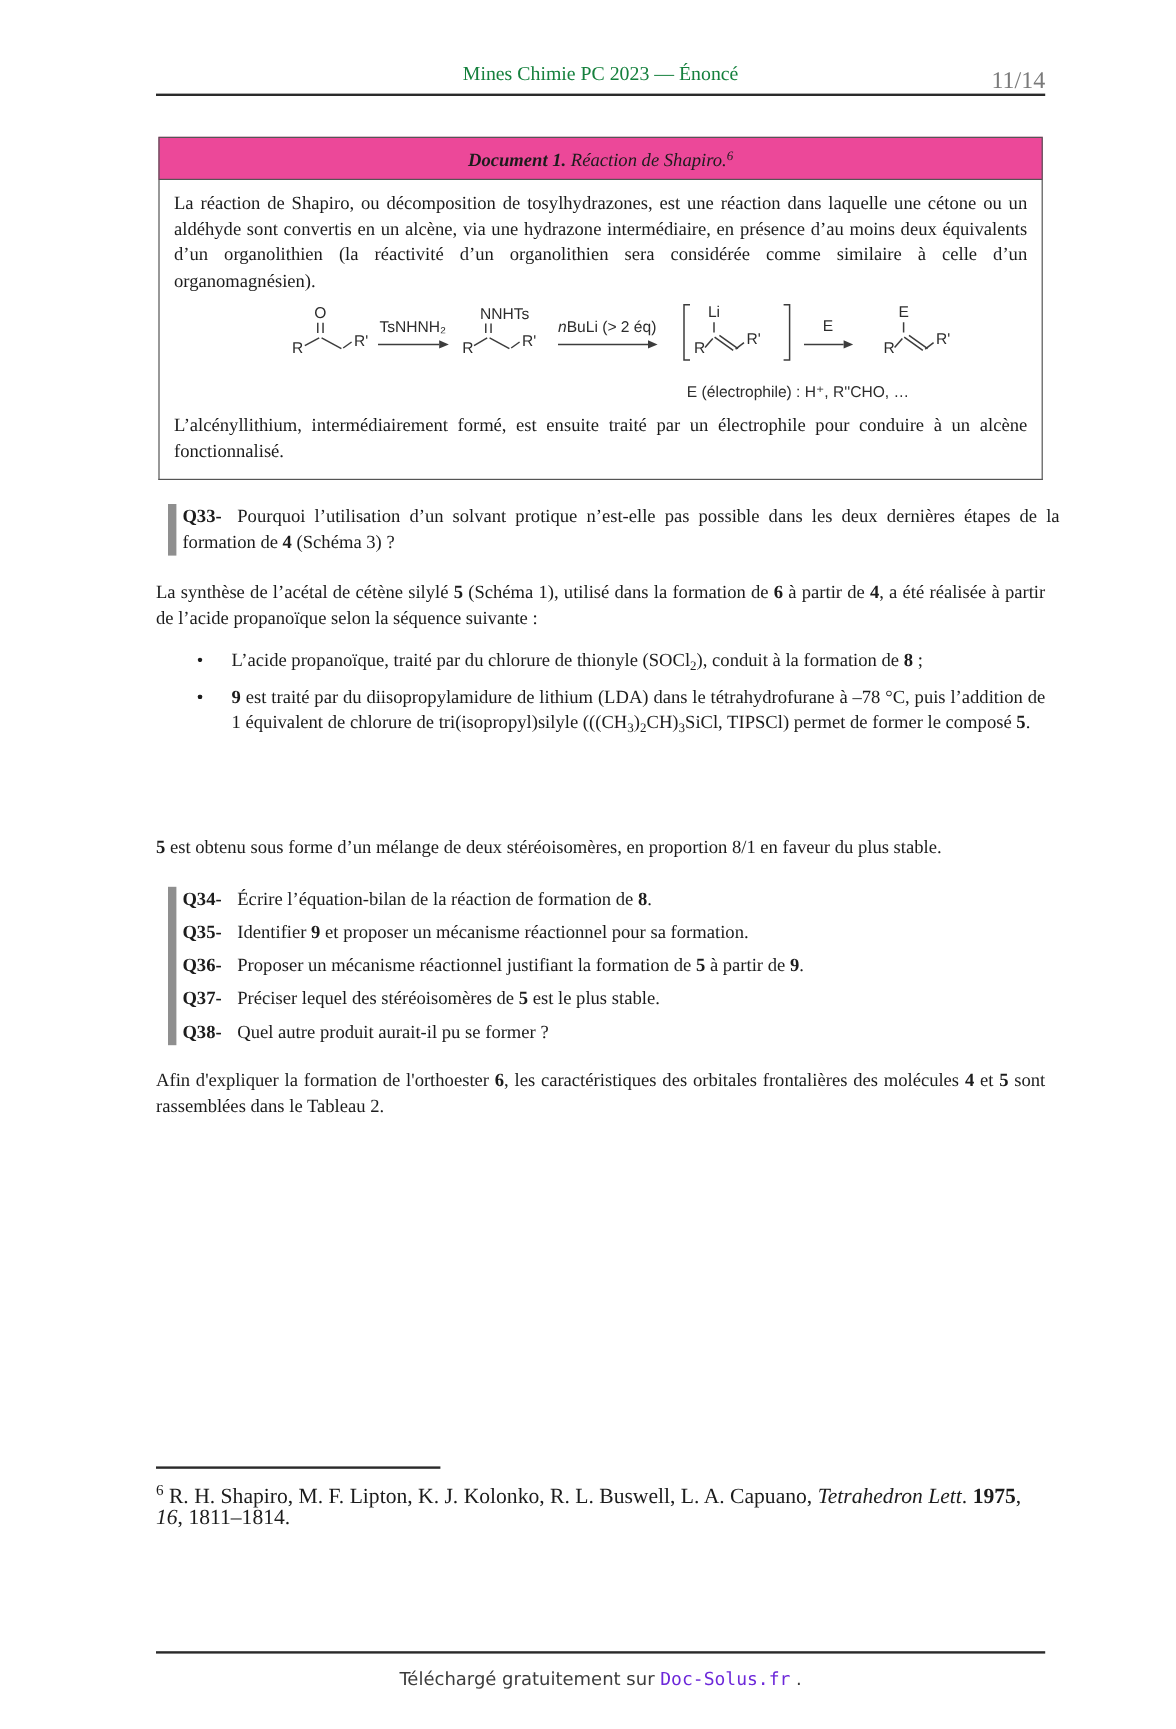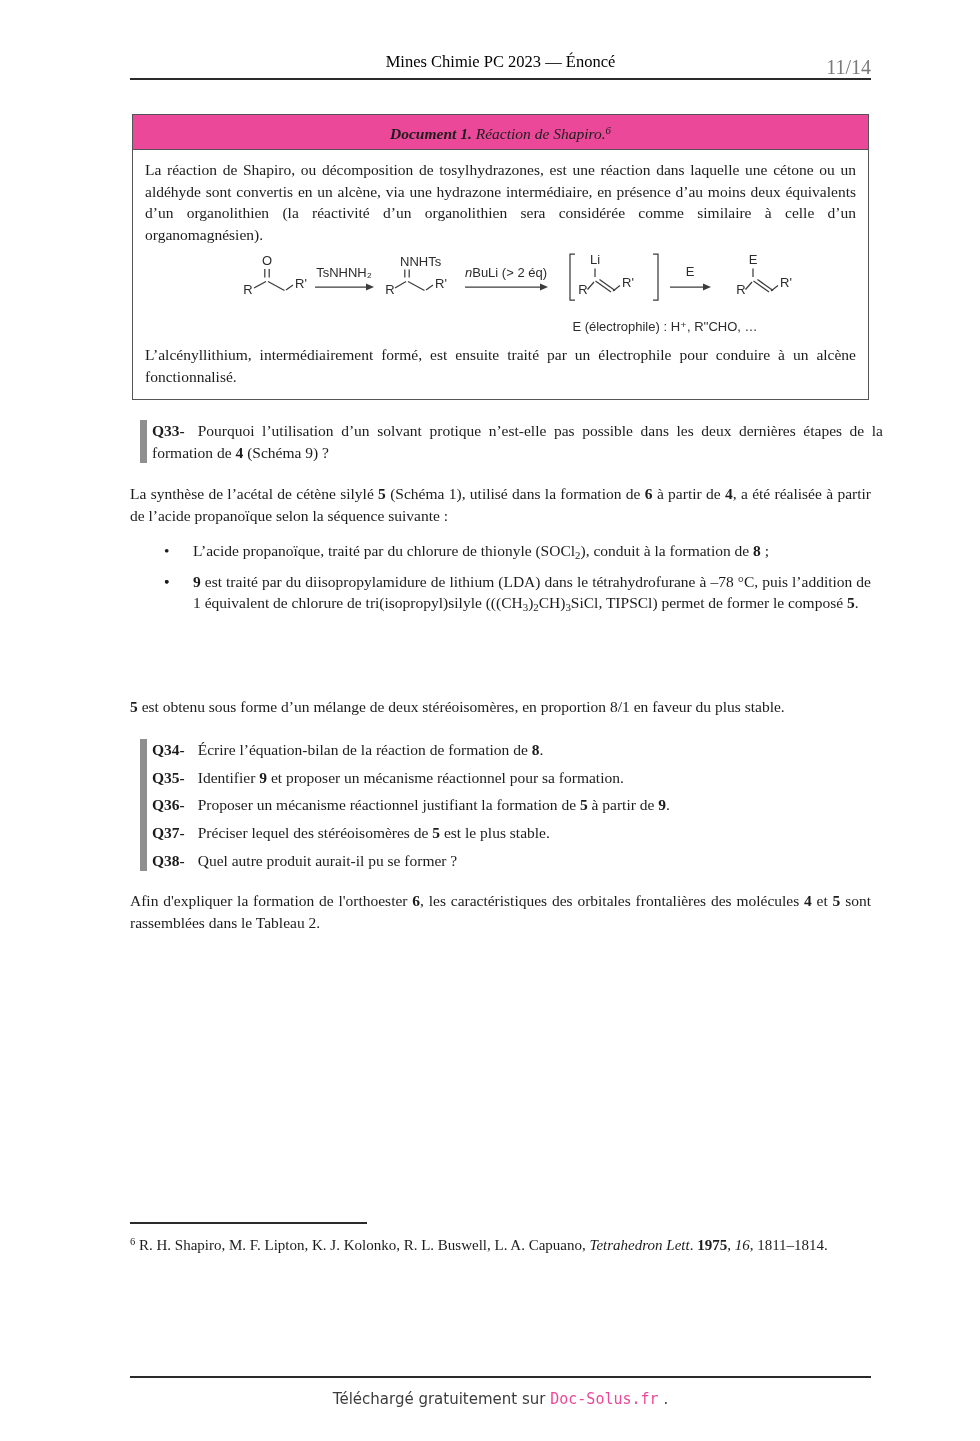--- a/index.html
+++ b/index.html
@@ -7,25 +7,25 @@
     width:980px;height:1441px;background:#ffffff;position:relative;
     font-family:"Liberation Serif","DejaVu Serif",serif;
     color:#1c1c1c;font-size:15.5px;line-height:21.5px;
   }
   .abs{position:absolute;}
   
   .seg-b{font-weight:700;}
   .seg-i{font-style:italic;}
   .seg-sub{font-size:0.7em;vertical-align:-0.3em;}
   .seg-sup{font-size:0.7em;vertical-align:0.5em;}
-  .seg-link{color:#ec4899;font-family:"DejaVu Sans Mono",monospace;}
+  .seg-link{color:#6d28d9;font-family:"DejaVu Sans Mono",monospace;}
 
   
   #header{top:48px;left:130px;width:741px;height:30px;border-bottom:2px solid #2a2a2a;}
-  #header .htitle{display:block;text-align:center;color:#000000;font-size:16.5px;line-height:28px;}
+  #header .htitle{display:block;text-align:center;color:#15803d;font-size:16.5px;line-height:28px;}
   #header .hpage{position:absolute;right:0;bottom:1px;color:#7a7a7a;font-size:20px;line-height:20px;}
 
   
   #docbox{top:114px;left:132px;width:737px;}
   #docbox .titlebar{
     background:#ec4899;border:1px solid #555;text-align:center;
     padding:5px 8px;font-size:15.5px;line-height:20px;
   }
   #docbox .bodybox{border:1px solid #555;border-top:none;padding:9px 12px 12px 12px;}
   .just{text-align:justify;}
@@ -48,21 +48,21 @@
   #para-synthesis{top:483px;left:130px;width:741px;}
   #bullets{top:540px;left:130px;width:741px;}
   .bullet{position:relative;padding-left:63px;margin-bottom:4px;}
   .bullet .marker{position:absolute;left:34px;top:0;}
   #para-mixture{top:696px;left:130px;width:741px;}
   #para-orbitals{top:890px;left:130px;width:741px;}
 
   
   #footnote{top:1222px;left:130px;width:741px;}
   #footnote .fnrule{width:237px;border-top:2px solid #2a2a2a;height:0;}
-  #footnote .fntext{margin-top:9px;font-size:15px;line-height:18px;}
+  #footnote .fntext{margin-top:9px;font-size:18px;line-height:18px;}
 
   
   #footer{top:1376px;left:130px;width:741px;border-top:2.5px solid #2a2a2a;}
   #footer .ftext{
     text-align:center;padding-top:11px;color:#3c3c3c;
     font-family:"DejaVu Sans",sans-serif;font-size:15px;
   }
   p{margin:0;}
 </style>
 </head>
@@ -144,21 +144,21 @@
         <text x="635" y="40" text-anchor="start">R'</text>
       </g>
       <text x="520" y="84" text-anchor="middle">E (électrophile) : H⁺, R''CHO, …</text>
     </svg>
 
     <p class="just">L’alcényllithium, intermédiairement formé, est ensuite traité par un électrophile pour conduire à un alcène fonctionnalisé.</p>
   </div>
 </div>
 
 <div id="q33" class="abs qblock">
-  <p class="just qline"><span class="qlabel">Q33-</span><span class="qgap"></span><span><span>Pourquoi l’utilisation d’un solvant protique n’est-elle pas possible dans les deux dernières étapes de la formation de </span><span class="seg-b">4</span><span> (Schéma 9) ?</span></span></p>
+  <p class="just qline"><span class="qlabel">Q33-</span><span class="qgap"></span><span><span>Pourquoi l’utilisation d’un solvant protique n’est-elle pas possible dans les deux dernières étapes de la formation de </span><span class="seg-b">4</span><span> (Schéma 3) ?</span></span></p>
 </div>
 
 <p id="para-synthesis" class="abs just"><span>La synthèse de l’acétal de cétène silylé </span><span class="seg-b">5</span><span> (Schéma 1), utilisé dans la formation de </span><span class="seg-b">6</span><span> à partir de </span><span class="seg-b">4</span><span>, a été réalisée à partir de l’acide propanoïque selon la séquence suivante :</span></p>
 
 <div id="bullets" class="abs">
   <div class="bullet just"><span class="marker">•</span><span><span>L’acide propanoïque, traité par du chlorure de thionyle (SOCl</span><span class="seg-sub">2</span><span>), conduit à la formation de </span><span class="seg-b">8</span><span> ;</span></span></div>
   <div class="bullet just"><span class="marker">•</span></div>
   <div class="bullet just"><span class="marker">•</span><span><span class="seg-b">9</span><span> est traité par du diisopropylamidure de lithium (LDA) dans le tétrahydrofurane à –78 °C, puis l’addition de 1 équivalent de chlorure de tri(isopropyl)silyle (((CH</span><span class="seg-sub">3</span><span>)</span><span class="seg-sub">2</span><span>CH)</span><span class="seg-sub">3</span><span>SiCl, TIPSCl) permet de former le composé </span><span class="seg-b">5</span><span>.</span></span></div>
 </div>
 

